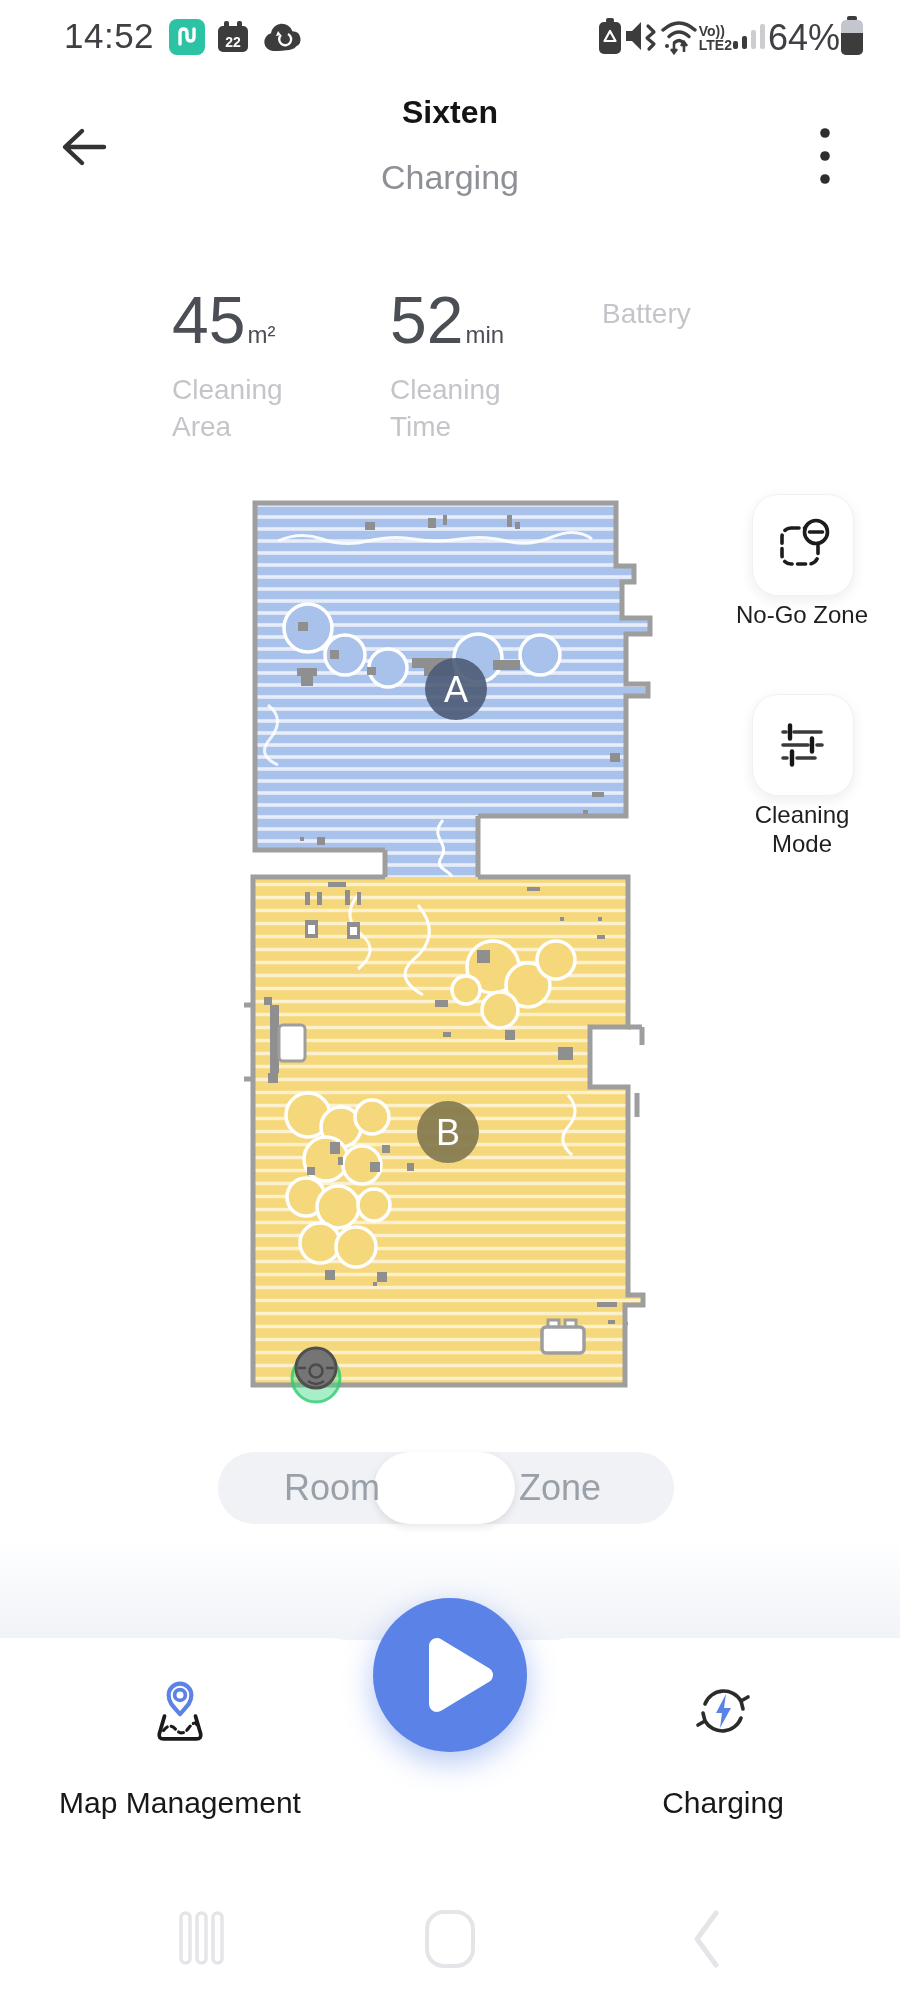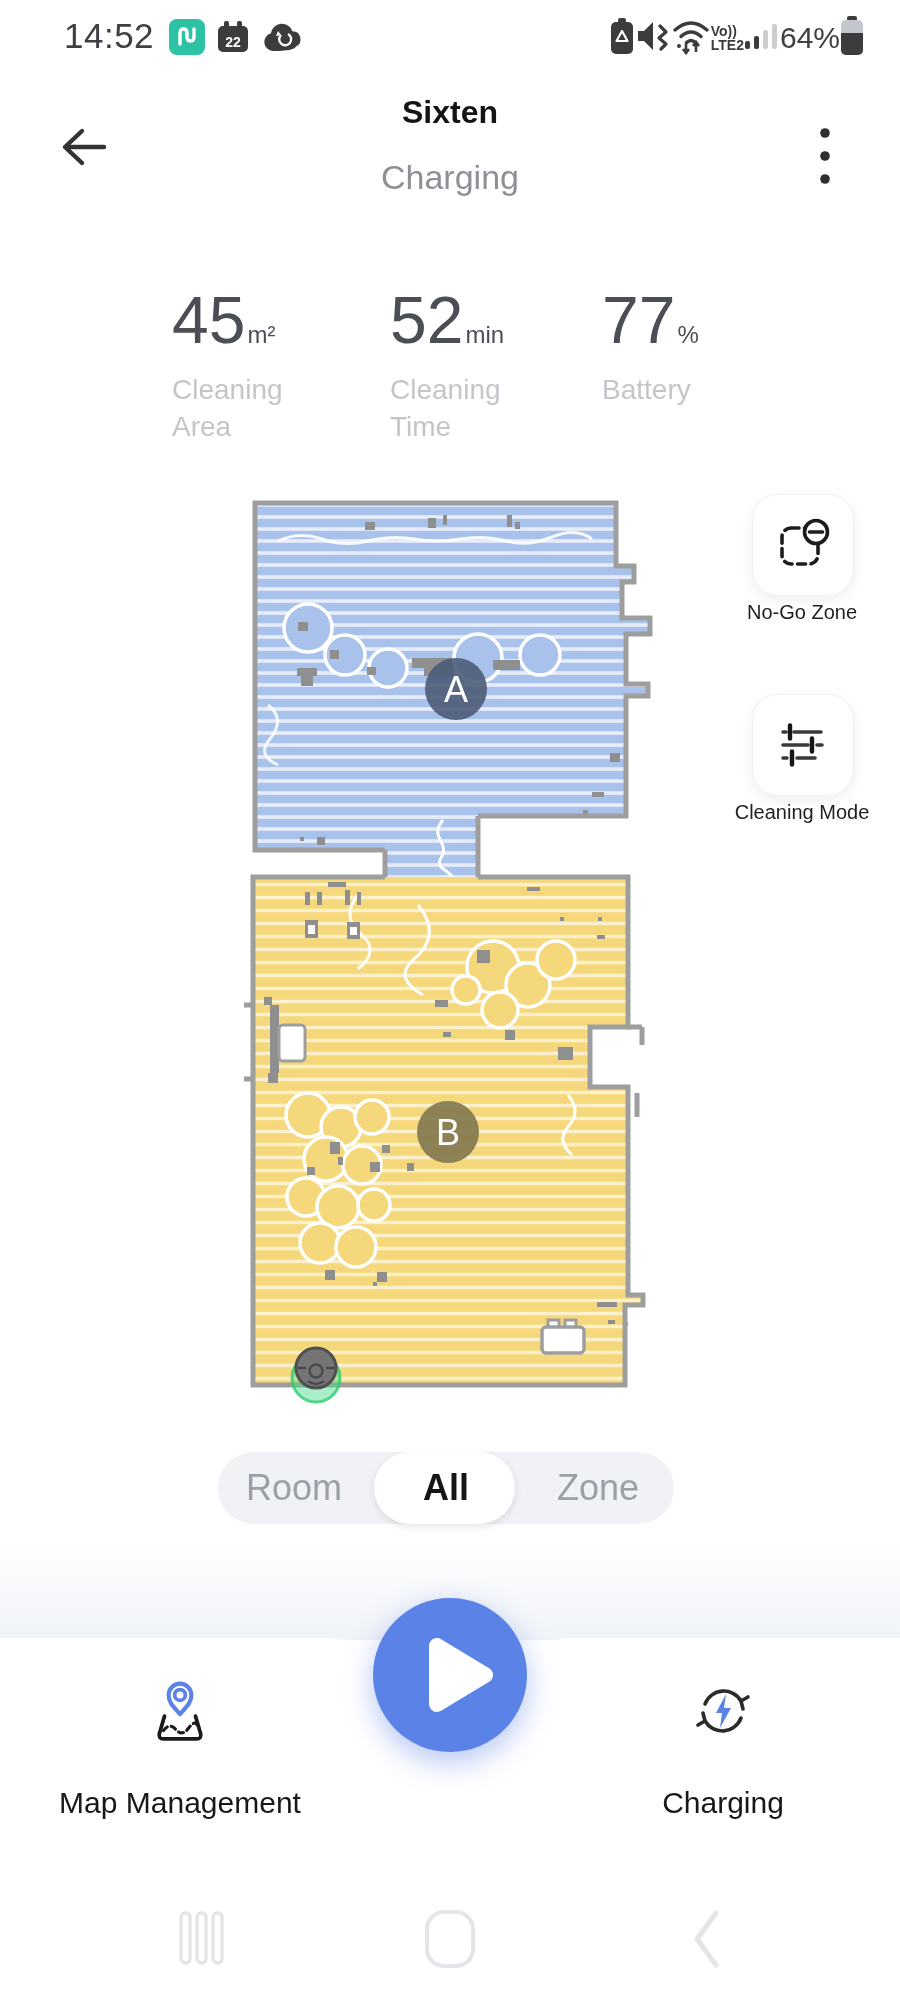--- a/index.html
+++ b/index.html
@@ -3,34 +3,34 @@
 <meta charset="utf-8">
 <style>
   html,body{margin:0;padding:0;background:#fff;}
   .phone{position:relative;width:900px;height:2000px;background:#ffffff;overflow:hidden;
          font-family:"Liberation Sans",sans-serif;border-radius:17px;-webkit-font-smoothing:antialiased;}
   .abs{position:absolute;}
   
   .time{left:64px;top:16px;font-size:35px;color:#3f4043;letter-spacing:.5px;}
   .sb-right{right:36px;top:16px;display:flex;align-items:center;gap:0;height:44px;}
   .volte{font-size:14px;line-height:1.02;color:#3c3c3c;font-weight:bold;text-align:left;}
-  .batt-pct{font-size:30px;color:#3f4043;}
+  .batt-pct{font-size:36px;color:#3f4043;}
   
   .header-title{left:0;top:94px;width:900px;text-align:center;font-size:32px;font-weight:bold;color:#141414;}
   .header-sub{left:0;top:158px;width:900px;text-align:center;font-size:34px;color:#8d9096;}
   
   .stat{top:282px;}
   .stat-row{display:flex;align-items:flex-end;}
   .stat-value{font-size:66px;color:#4b4f55;}
   .stat-unit{font-size:24px;color:#4b4f55;margin-bottom:9px;margin-left:2px;}
   .stat-label{margin-top:14px;font-size:28px;line-height:1.32;color:#c3c5c9;width:160px;}
   
   .card{width:100px;height:100px;background:#fff;border:1px solid #f1f1f3;border-radius:26px;
         box-shadow:0 4px 14px rgba(0,0,0,.07);display:flex;align-items:center;justify-content:center;}
-  .card-label{width:160px;text-align:center;font-size:20px;line-height:1.22;color:#1f1f1f;}
+  .card-label{width:160px;text-align:center;font-size:24px;line-height:1.22;color:#1f1f1f;}
   
   .seg{left:218px;top:1452px;width:456px;height:72px;background:#f0f2f6;border-radius:36px;display:flex;}
   .seg-pill{position:absolute;left:156px;top:0;width:141px;height:72px;background:#fff;border-radius:36px;
             box-shadow:0 3px 9px rgba(0,0,0,.10);}
   .seg-item{position:relative;flex:1;display:flex;align-items:center;justify-content:center;
             font-size:36px;color:#9aa0a8;}
   .seg-item.active{color:#141517;font-weight:bold;}
   
   .fade{left:0;top:1540px;width:900px;height:100px;background:linear-gradient(180deg,#ffffff 0%,#f0f3f8 100%);}
   .play-btn{left:373px;top:1598px;width:154px;height:154px;border-radius:50%;background:#5b82e6;
@@ -138,24 +138,20 @@
     <div class="stat-label">Cleaning Area</div>
   </div>
   <div class="abs stat" style="left:390px;">
     <div class="stat-row">
       <span class="stat-value">52</span>
       <span class="stat-unit">min</span>
     </div>
     <div class="stat-label">Cleaning Time</div>
   </div>
   <div class="abs stat" style="left:602px;">
-    <div class="stat-row">
-      <span class="stat-value">77</span>
-      <span class="stat-unit">%</span>
-    </div>
     <div class="stat-label">Battery</div>
   </div>
 
   <div class="abs" style="left:238px;top:475px;">
     <svg width="420" height="935" viewBox="0 0 420 935">
       <defs>
         <pattern id="pA" width="12" height="12" patternUnits="userSpaceOnUse">
           <line x1="0" y1="6" x2="12" y2="6" stroke="rgba(255,255,255,.72)" stroke-width="3.6"></line>
         </pattern>
         <pattern id="pB" width="13" height="13" patternUnits="userSpaceOnUse">
@@ -321,21 +317,20 @@
         <line x1="37" y1="21.5" x2="37" y2="34.5"></line>
         <line x1="17" y1="34.5" x2="17" y2="47.5"></line>
       </g>
     </svg>
   </div>
   <div class="abs card-label" style="left:722px;top:800px;">Cleaning Mode</div>
 
   <div class="abs seg">
     <div class="seg-pill"></div>
     <div class="seg-item">Room</div>
-    <div class="seg-item active">All</div>
     <div class="seg-item">Zone</div>
   </div>
 
   <div class="abs fade"></div>
 
   <div class="abs" style="left:0;top:1560px;z-index:2;">
     <svg width="900" height="440" viewBox="0 0 900 440">
       <path d="M0,440 L0,78 L330,78 C392,78 368,196 450,196 C532,196 508,78 570,78 L900,78 L900,440 Z" fill="#ffffff"></path>
     </svg>
   </div>

